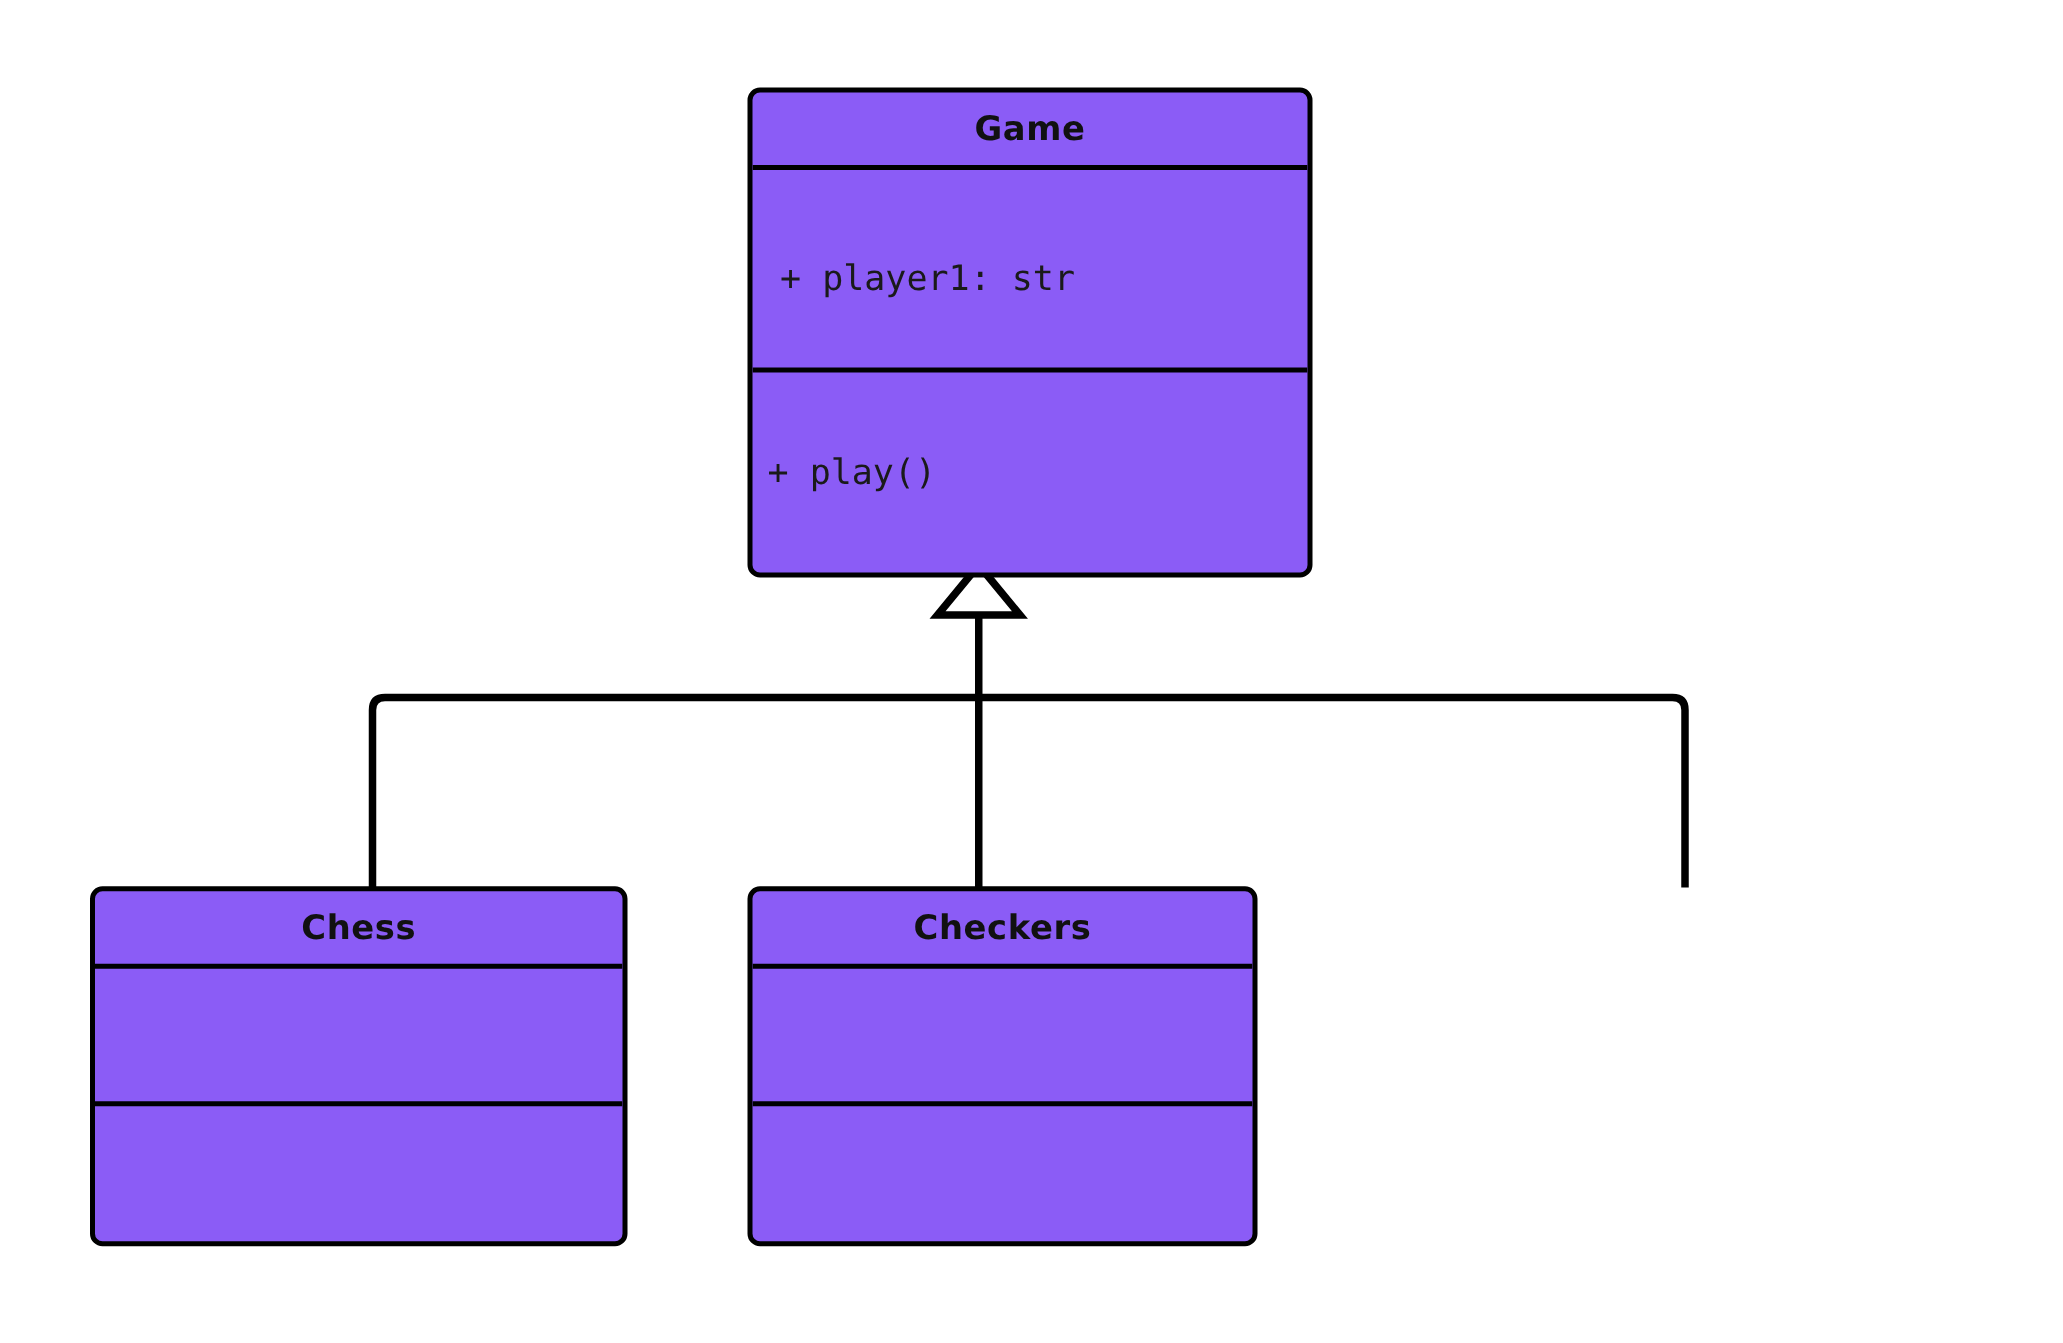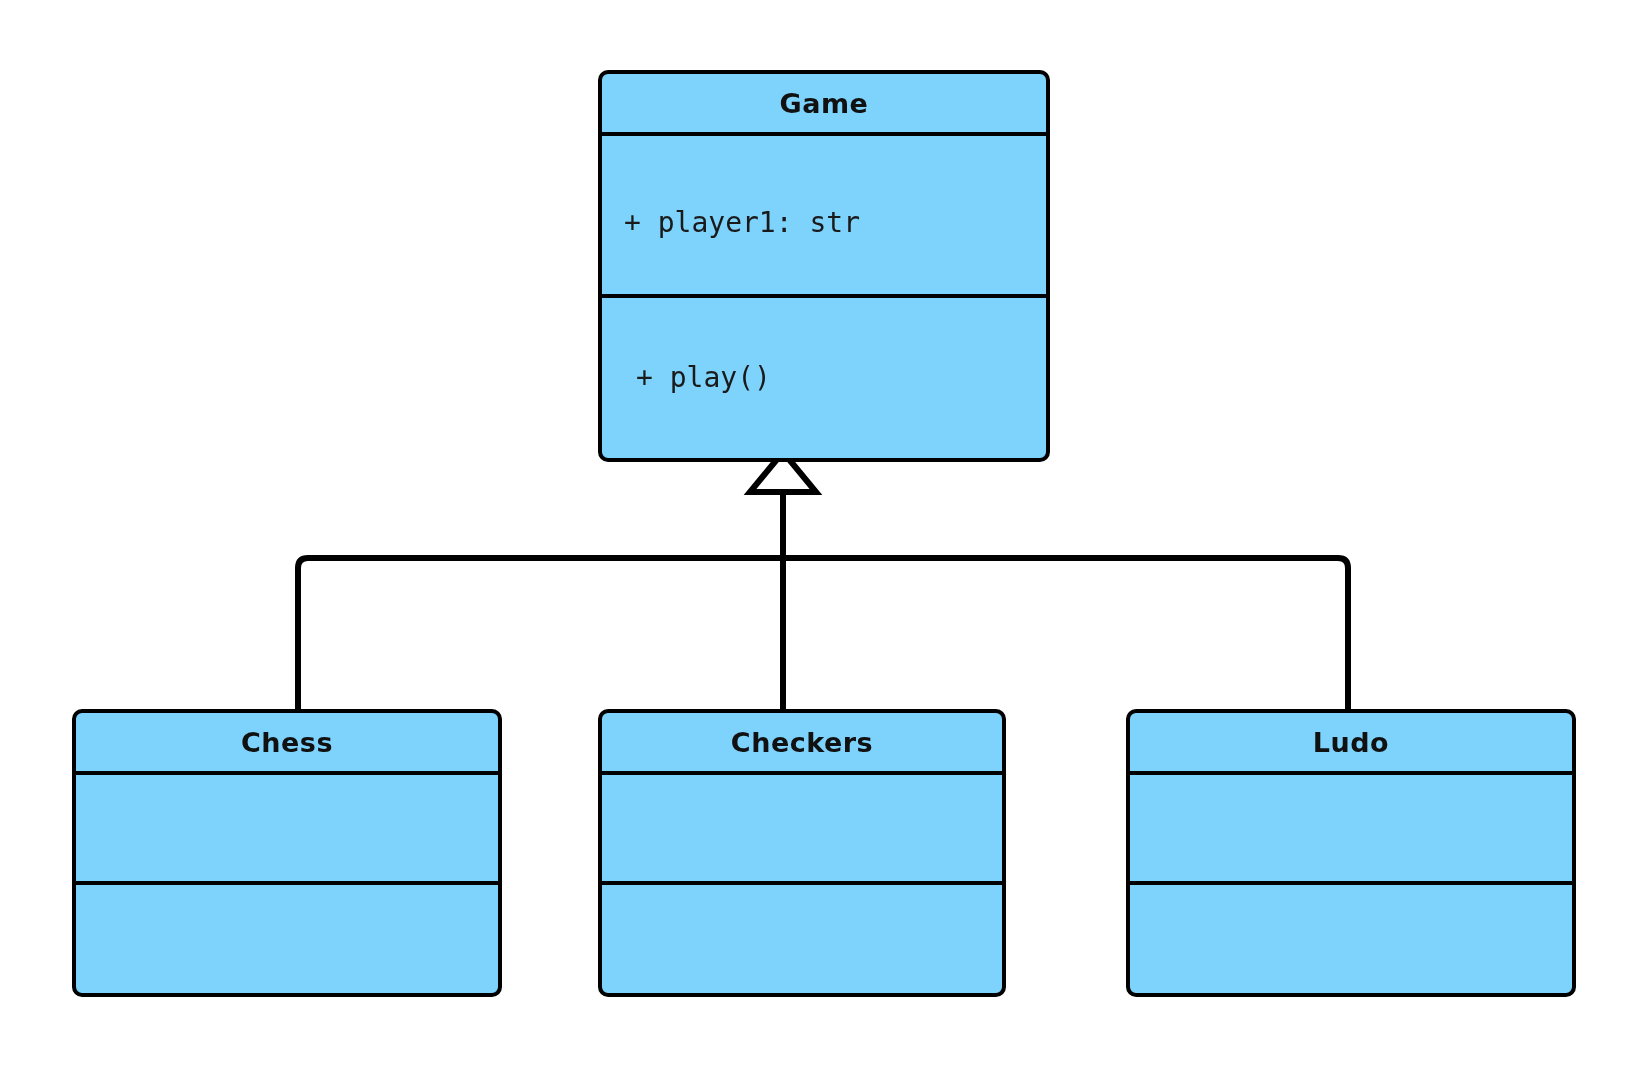--- a/index.html
+++ b/index.html
@@ -22,21 +22,21 @@
     position: absolute;
     left: 0;
     top: 0;
     width: 1650px;
     height: 1074px;
     pointer-events: none;
   }
   .uml-class {
     position: absolute;
     box-sizing: border-box;
-    background: #7dd3fc;
+    background: #8b5cf6;
     border: 4px solid #000000;
     border-radius: 10px;
     overflow: hidden;
     z-index: 5;
   }
   .uml-title {
     box-sizing: border-box;
     width: 100%;
     text-align: center;
     font-family: "DejaVu Sans", sans-serif;
@@ -76,21 +76,21 @@
     height: 62px;
     font-size: 27px;
   }
   #class-game .attrs {
     height: 162px;
     padding: 16px 0 0 22px;
     font-size: 28px;
   }
   #class-game .ops {
     height: 160px;
-    padding: 0 0 0 34px;
+    padding: 0 0 0 12px;
     font-size: 28px;
   }
 
   
   .subclass {
     top: 709px;
     height: 288px;
   }
   .subclass .uml-title {
     height: 62px;
@@ -137,19 +137,14 @@
     <div class="uml-compartment attrs with-rule"></div>
     <div class="uml-compartment ops"></div>
   </div>
 
   <div class="uml-class subclass" id="class-checkers">
     <div class="uml-title">Checkers</div>
     <div class="uml-compartment attrs with-rule"></div>
     <div class="uml-compartment ops"></div>
   </div>
 
-  <div class="uml-class subclass" id="class-ludo">
-    <div class="uml-title">Ludo</div>
-    <div class="uml-compartment attrs with-rule"></div>
-    <div class="uml-compartment ops"></div>
-  </div>
 
 </div>
 
 </body></html>

